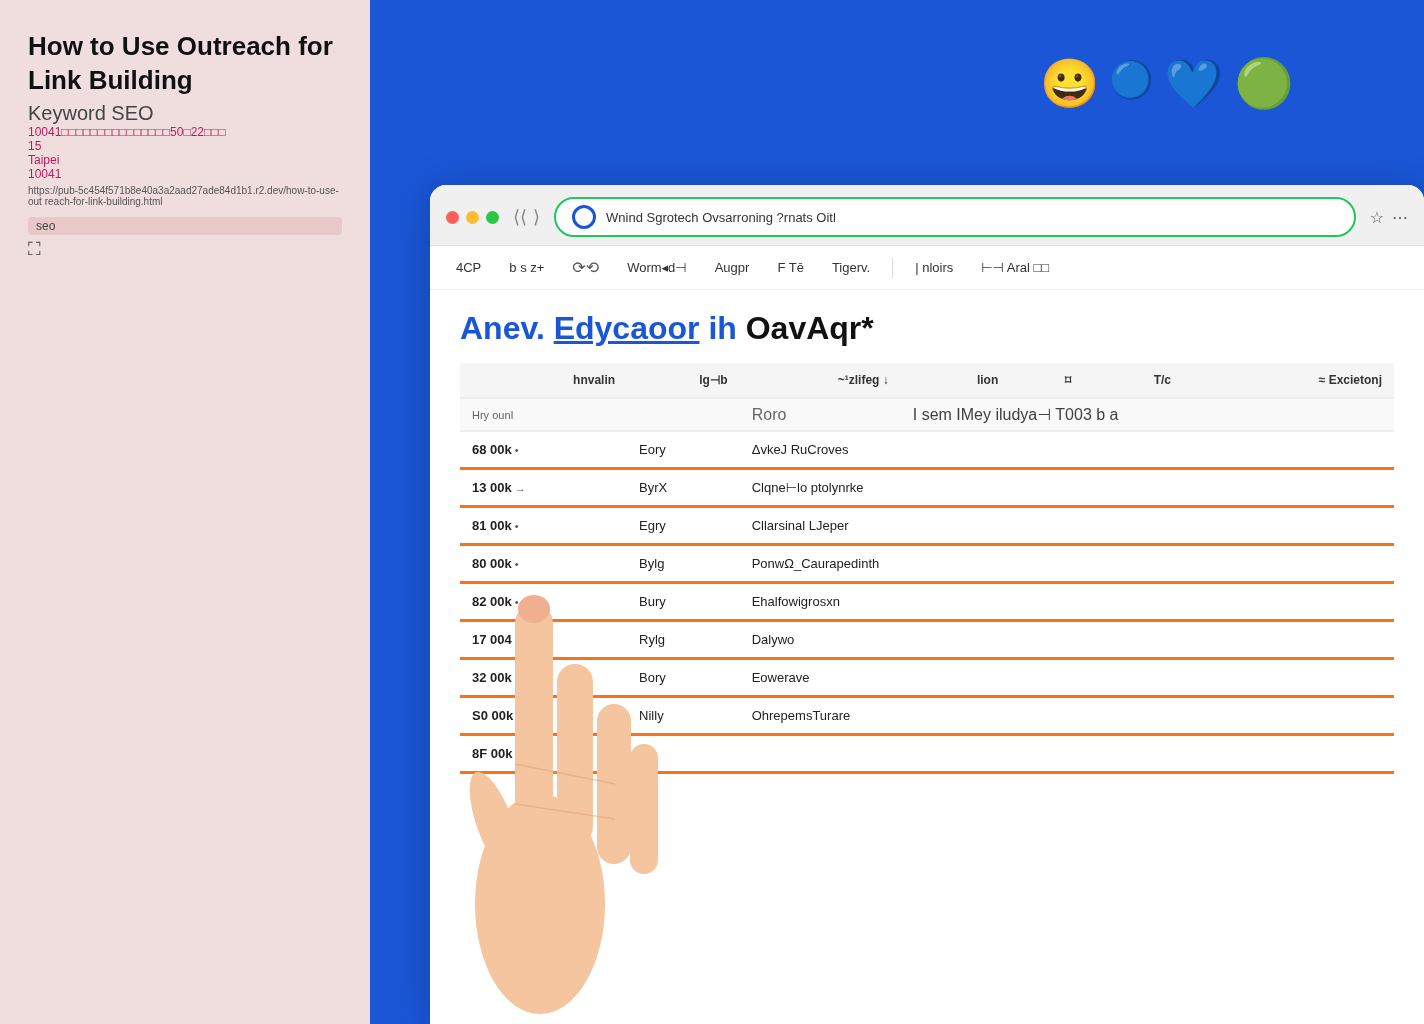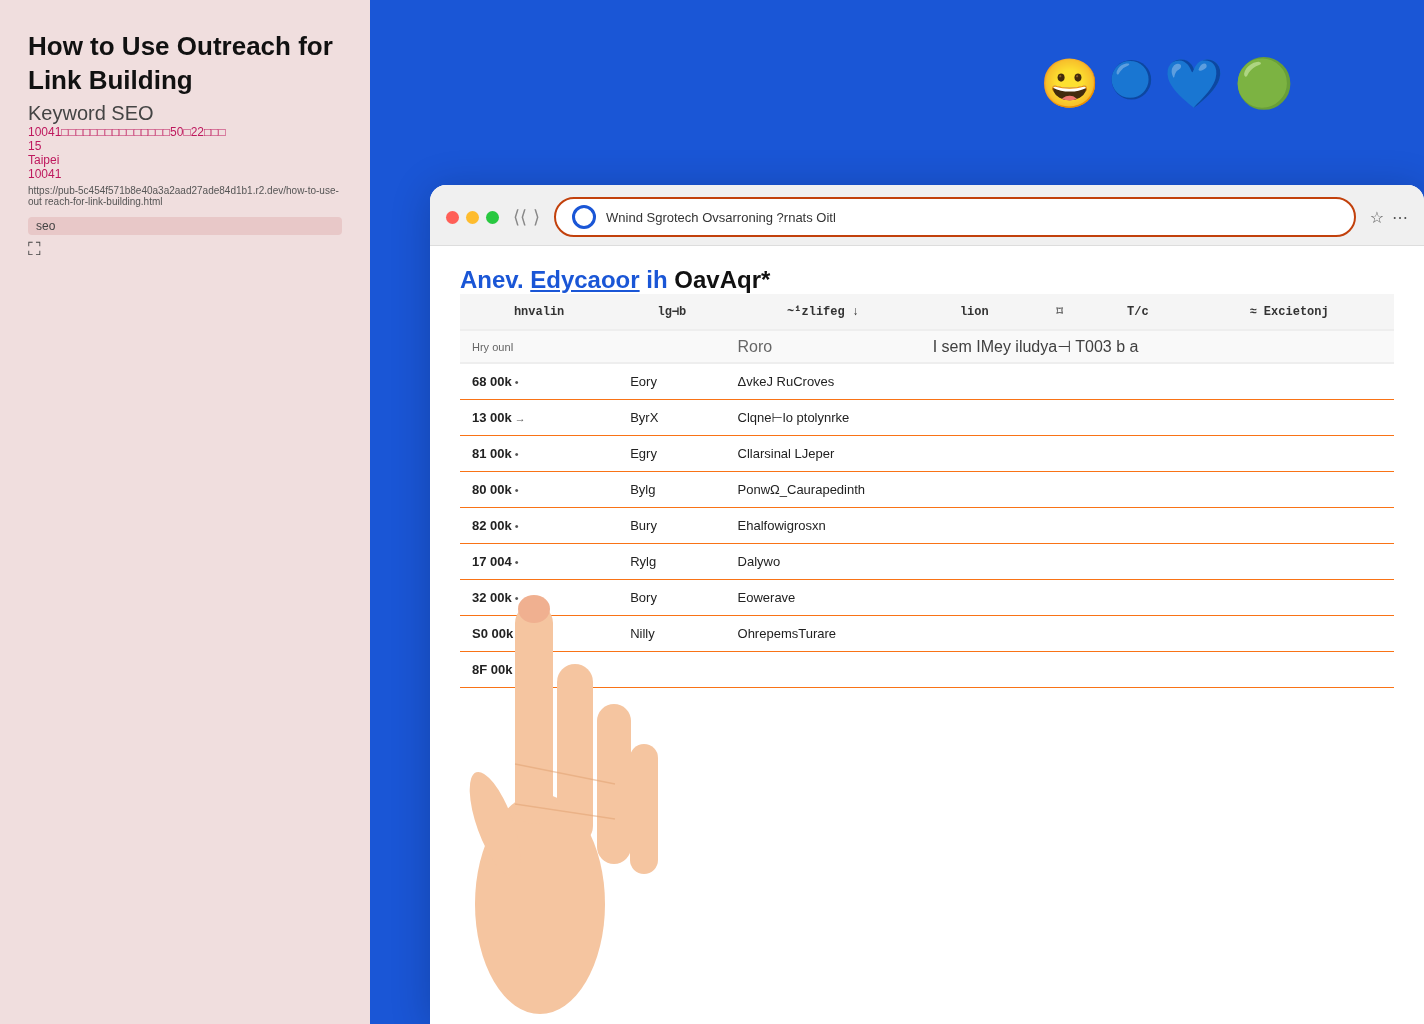--- a/index.html
+++ b/index.html
@@ -135,21 +135,21 @@
     }
 
     .address-bar {
       flex: 1;
       background: #fff;
       border-radius: 20px;
       padding: 6px 16px;
       display: flex;
       align-items: center;
       gap: 10px;
-      border: 2px solid #c2410c;
+      border: 2px solid #22c55e;
     }
     .address-bar .circle-icon {
       width: 24px;
       height: 24px;
       border-radius: 50%;
       border: 3px solid #1a56d6;
       flex-shrink: 0;
     }
     .address-bar .url-text {
       font-size: 13px;
@@ -196,52 +196,52 @@
 
     
     .browser-content {
       flex: 1;
       overflow-y: auto;
       padding: 20px 30px;
       background: #fff;
     }
 
     .page-heading {
-      font-size: 24px;
+      font-size: 32px;
       font-weight: 700;
       color: #111;
+      margin-bottom: 16px;
     }
     .page-heading .blue-text {
       color: #1a56d6;
     }
 
     
     .data-table {
       width: 100%;
       border-collapse: collapse;
       font-size: 13px;
     }
     .data-table thead tr {
       background: #f5f5f5;
       border-bottom: 2px solid #eee;
     }
     .data-table thead th {
       padding: 10px 12px;
-      text-align: center;
+      text-align: right;
       font-weight: 600;
       color: #333;
       font-size: 12px;
       white-space: nowrap;
-      font-family: Liberation Mono, monospace;
     }
     .data-table thead th.sortable {
       cursor: pointer;
     }
     .data-table tbody tr {
-      border-bottom: 1px solid #f97316;
+      border-bottom: 3px solid #f97316;
     }
     .data-table tbody td {
       padding: 10px 12px;
       color: #222;
       vertical-align: middle;
     }
     .vol-cell {
       font-weight: 700;
       color: #111;
     }
@@ -309,20 +309,32 @@
       <div class="address-bar">
         <div class="circle-icon"></div>
         <span class="url-text">Wnind Sgrotech  Ovsarroning  ?rnats  Oitl</span>
       </div>
       <div class="browser-actions">
         <span style="cursor:pointer;font-size:16px;">☆</span>
         <span style="cursor:pointer;font-size:16px;">⋯</span>
       </div>
     </div>
 
+    <div class="browser-toolbar">
+      <span class="toolbar-item">4CP</span>
+      <span class="toolbar-item">b s z+</span>
+      <span class="toolbar-item toolbar-icon">⟳⟲</span>
+      <span class="toolbar-item">Worm◂d⊣</span>
+      <span class="toolbar-item">Augpr</span>
+      <span class="toolbar-item">F Tē</span>
+      <span class="toolbar-item">Tigerv.</span>
+      <div class="toolbar-separator"></div>
+      <span class="toolbar-item">| nloirs</span>
+      <span class="toolbar-item">⊢⊣ Aral □□</span>
+    </div>
 
     <div class="browser-content">
       <div class="page-heading">
         <span class="blue-text">Anev. <span style="text-decoration:underline;">Edycaoor</span> ih</span>
         <span> OavAqr*</span>
       </div>
 
       <table class="data-table">
         <thead>
           <tr>

